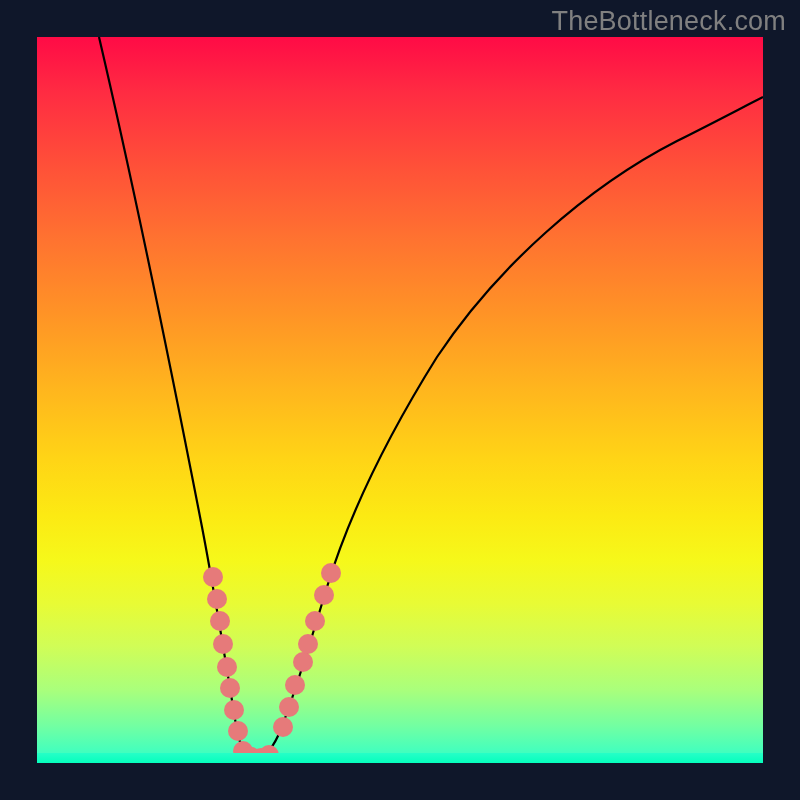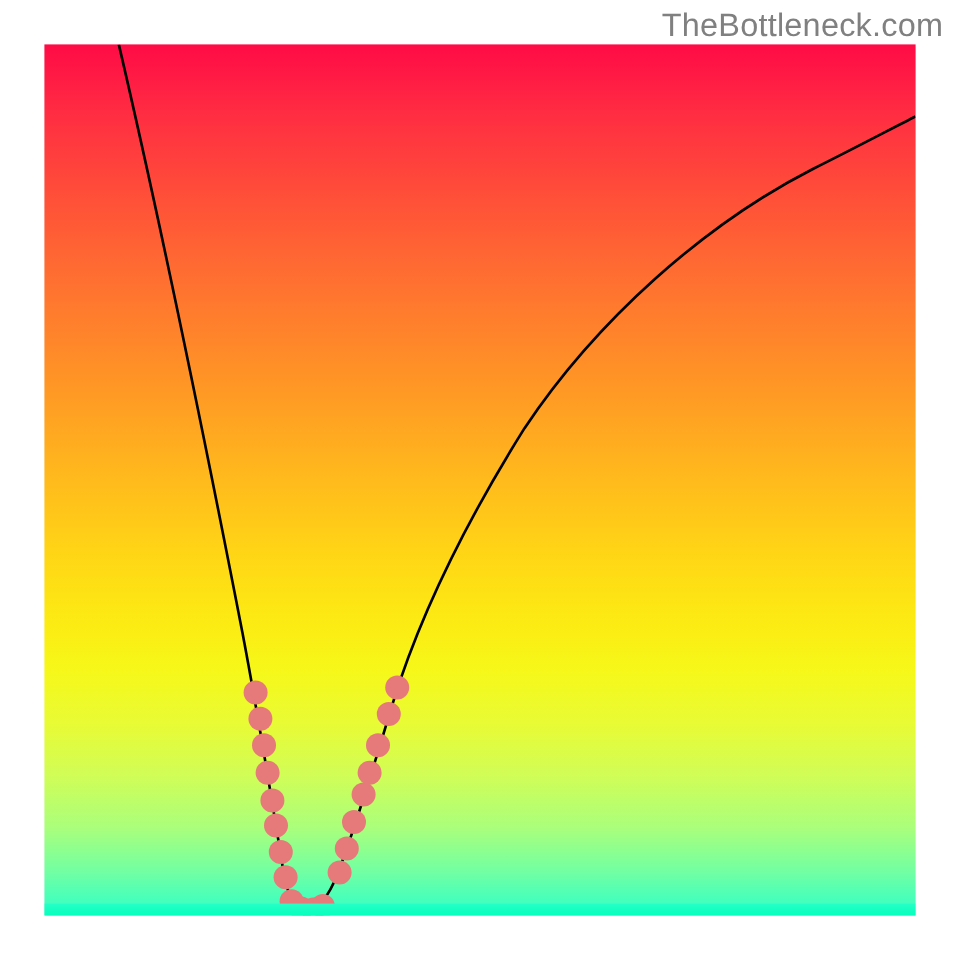--- a/index.html
+++ b/index.html
@@ -10,21 +10,21 @@
     background: #000;
     overflow: hidden;
     font-family: Arial, Helvetica, sans-serif;
   }
   .frame {
     position: absolute;
     left: 0;
     top: 0;
     width: 800px;
     height: 800px;
-    background: #ffffff;
+    background: #0f172a;
   }
   .plot-area {
     position: absolute;
     left: 37px;
     top: 37px;
     width: 726px;
     height: 726px;
     overflow: hidden;
     
     background: linear-gradient(

